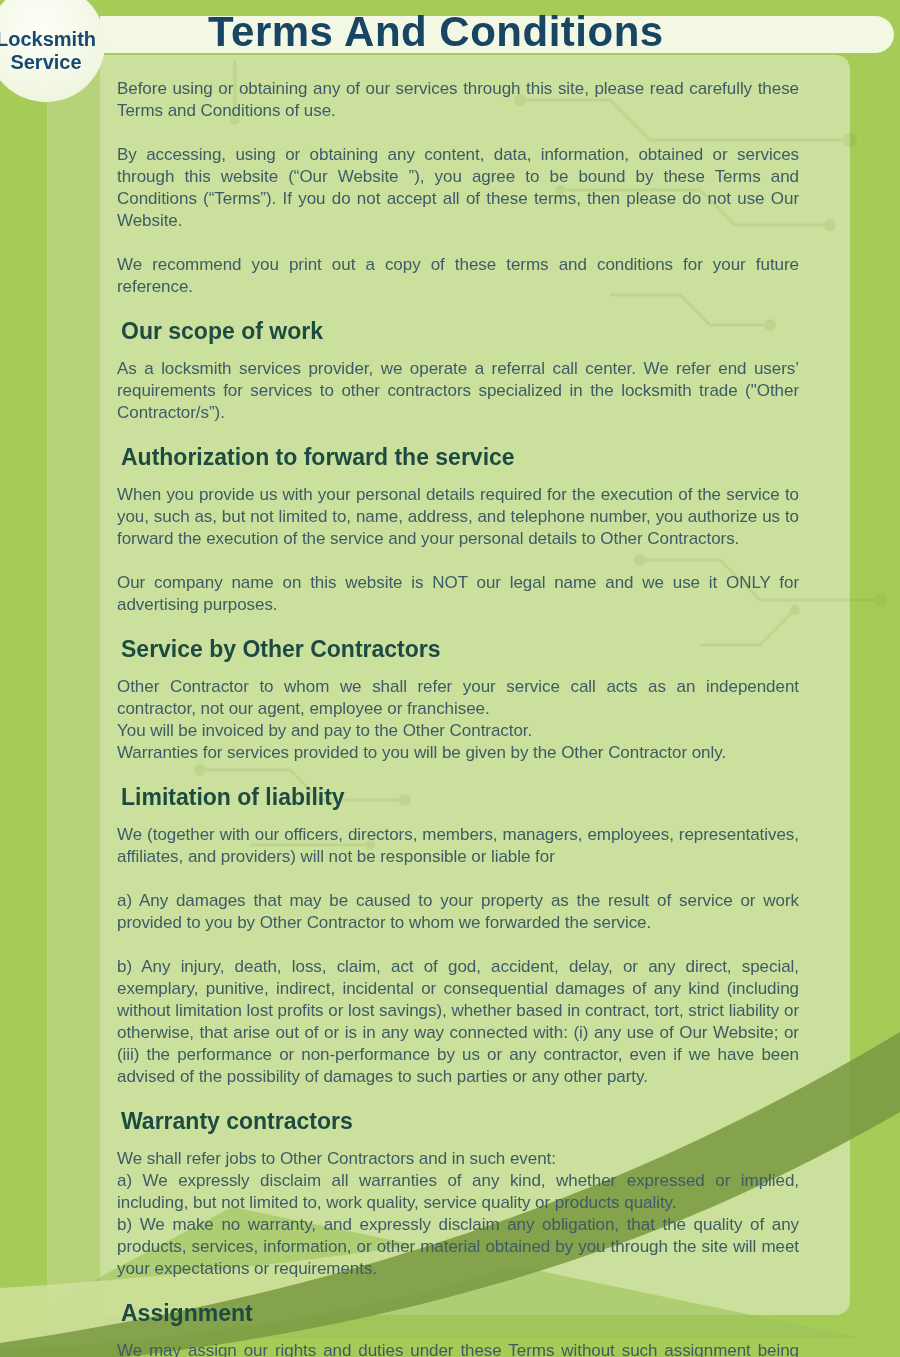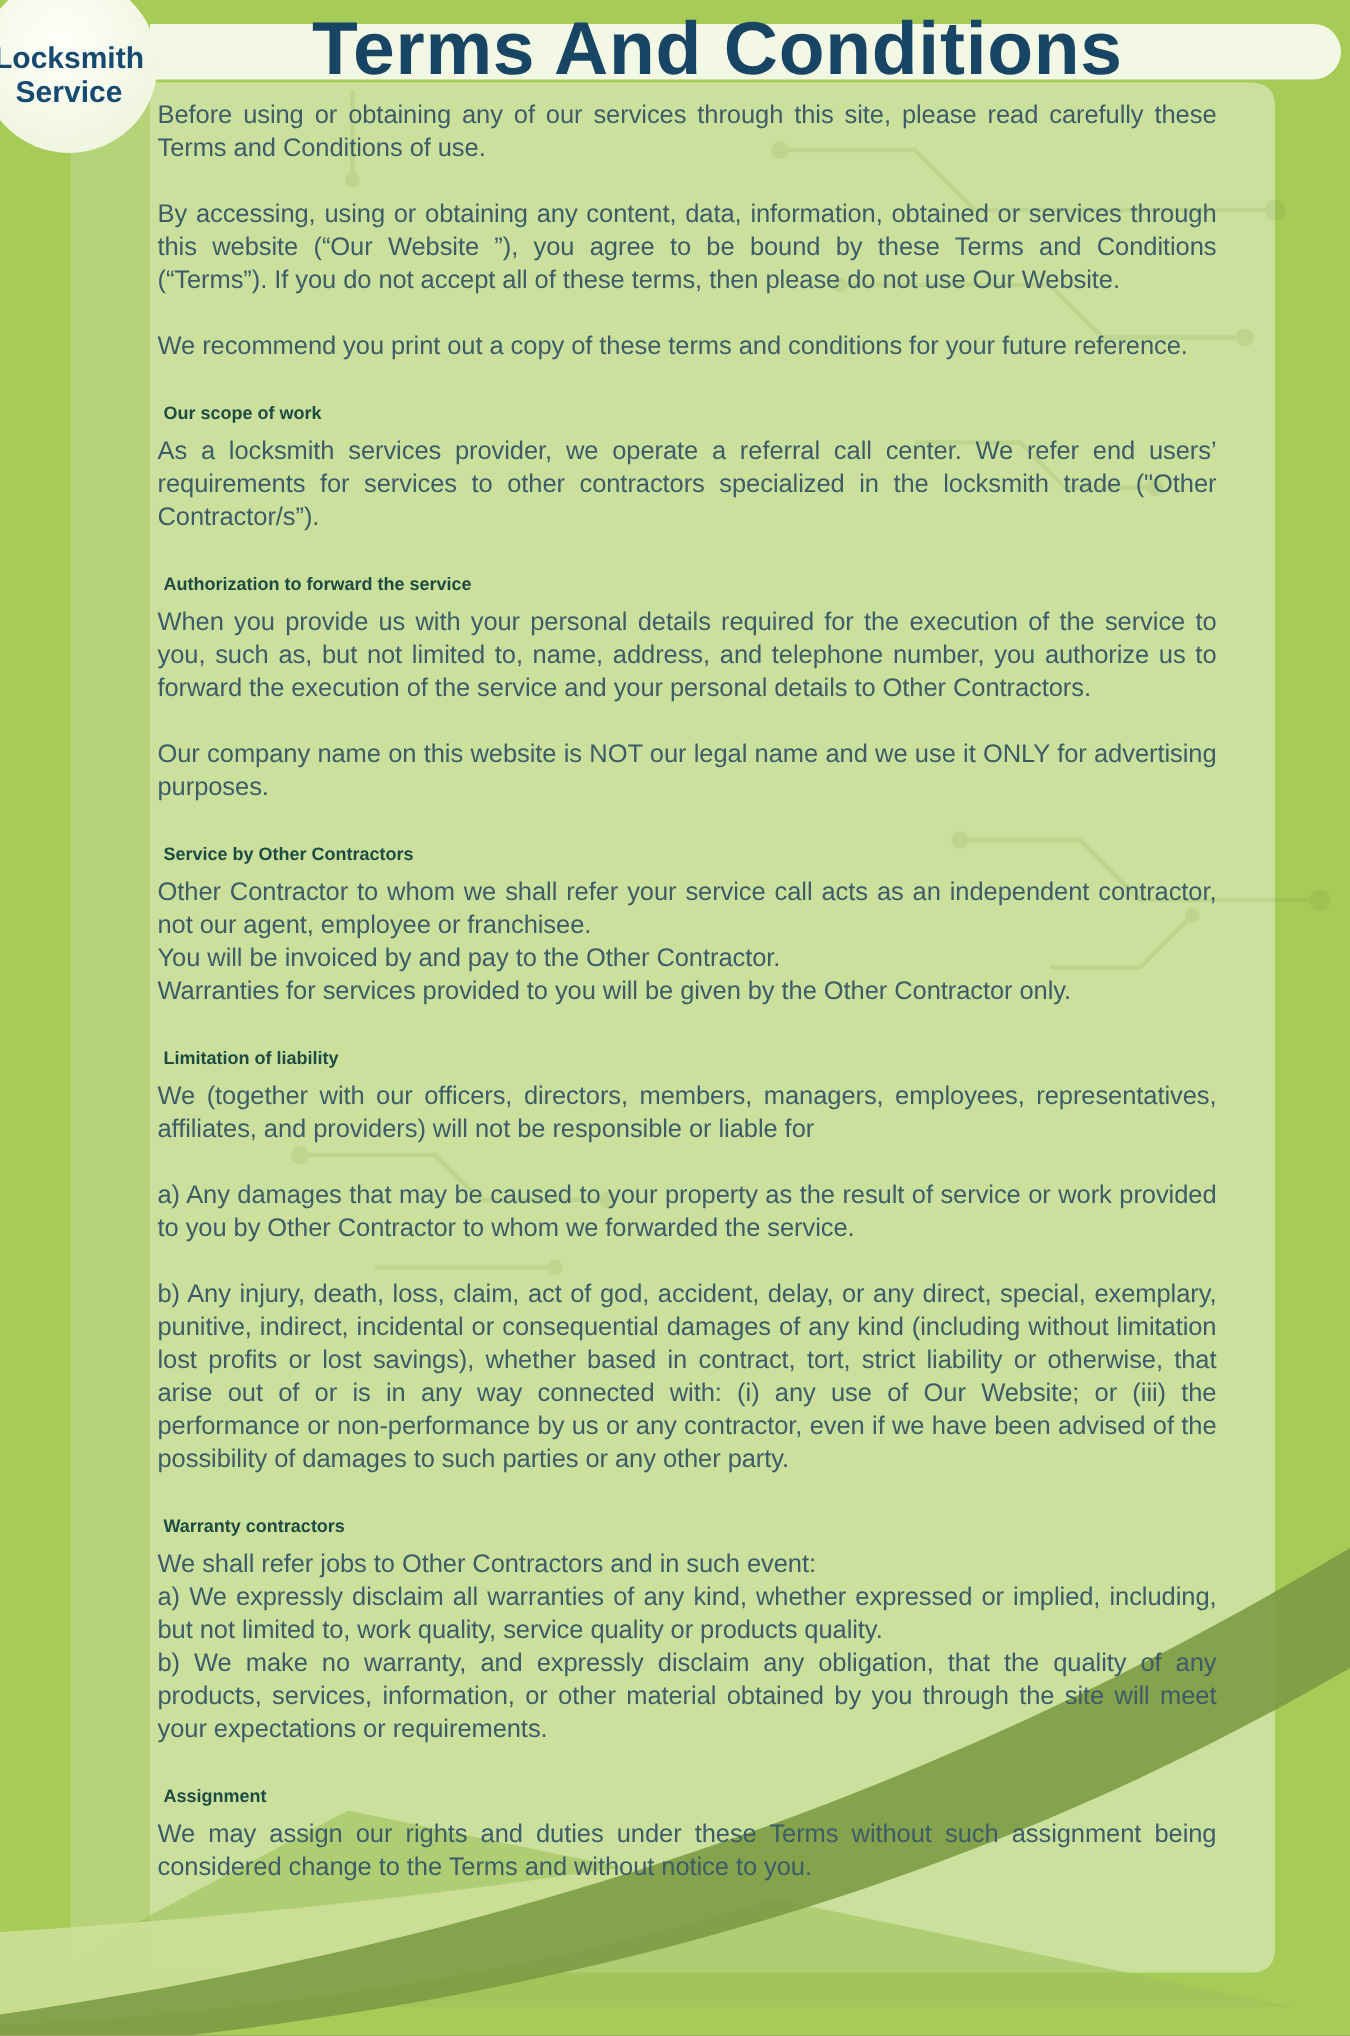--- a/index.html
+++ b/index.html
@@ -8,38 +8,38 @@
     background:var(--outer-bg,#a7cb57);
     font-family:"Liberation Sans",sans-serif;
   }
   .bg-svg{position:absolute;left:0;top:0;z-index:0;display:block;}
   .band{
     position:absolute;left:100px;top:16px;width:794px;height:37px;
     background:var(--band,#f2f8e4);border-radius:0 19px 19px 0;z-index:1;
   }
   .title{
     position:absolute;left:208px;top:10px;z-index:2;
-    font-size:50px;font-weight:700;letter-spacing:.5px;line-height:44px;
+    font-size:42px;font-weight:700;letter-spacing:.5px;line-height:44px;
     color:var(--title,#174563);
   }
   .badge{
     position:absolute;left:-13px;top:-16px;width:118px;height:118px;border-radius:50%;
     background:radial-gradient(circle at 45% 38%, #fefff9 0%, #f3f8e6 55%, #e9f1d4 100%);
     z-index:3;display:flex;flex-direction:column;align-items:center;justify-content:center;
     box-sizing:border-box;padding-top:16px;text-align:center;
   }
   .badge-line{font-weight:700;font-size:20px;line-height:23px;color:var(--badge-text,#174a70);}
   .content{position:absolute;left:105px;top:66px;width:706px;z-index:2;}
   .block{margin:0 0 22px 0;}
   .heading{
-    margin:4px;font-size:12px;line-height:22px;font-weight:700;
+    margin:16px;font-size:23px;line-height:22px;font-weight:700;
     color:var(--heading,#1d4a42);
   }
   .para{
-    margin:0;font-size:17px;line-height:22px;color:var(--body,#3d5c67);
+    margin:12px;font-size:17px;line-height:22px;color:var(--body,#3d5c67);
     text-align:justify;white-space:pre-line;letter-spacing:-.05px;
   }
 </style>
 </head>
 <body>
 
 <div class="page">
 
   <svg class="bg-svg" width="900" height="1357" viewBox="0 0 900 1357" aria-hidden="true">
 

